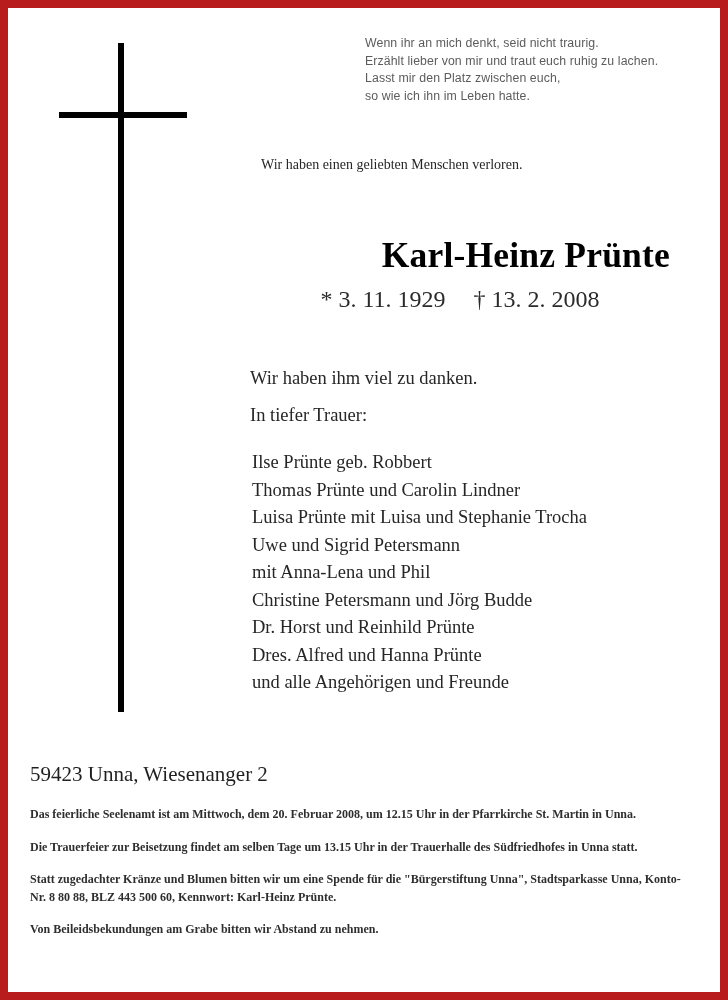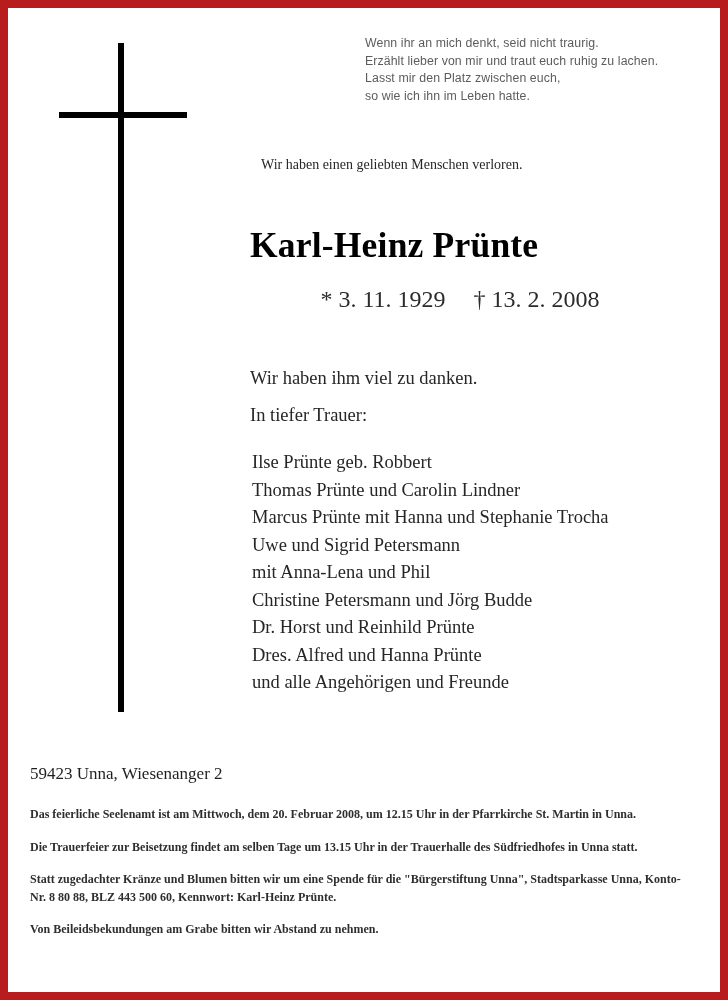--- a/index.html
+++ b/index.html
@@ -80,23 +80,23 @@
     font-size: 14px;
     line-height: 24px;
     color: #262626;
     white-space: nowrap;
     margin-left: 15px;
   }
 
   .deceased-name {
     position: absolute;
     left: 242px;
-    top: 216px;
+    top: 226px;
     width: 420px;
-    text-align: left;
+    text-align: right;
     font-size: 35.5px;
     font-weight: bold;
     line-height: 42px;
     color: #000000;
     letter-spacing: 0.2px;
     white-space: nowrap;
   }
 
   .dates {
     position: absolute;
@@ -139,21 +139,21 @@
     line-height: 27.5px;
     color: #262626;
   }
   .survivors div { white-space: nowrap; }
 
   
   .address {
     position: absolute;
     left: 22px;
     top: 755px;
-    font-size: 17px;
+    font-size: 21px;
     line-height: 22px;
     color: #1f1f1f;
     white-space: nowrap;
     text-align: right;
   }
 
   
   .footer {
     position: absolute;
     left: 22px;
@@ -199,21 +199,21 @@
       <span>13. 2. 2008</span>
     </div>
 
     <div class="thanks">Wir haben ihm viel zu danken.</div>
 
     <div class="mourning-label">In tiefer Trauer:</div>
 
     <div class="survivors">
       <div>Ilse Prünte geb. Robbert</div>
       <div>Thomas Prünte und Carolin Lindner</div>
-      <div>Marcus Prünte mit Hanna und Stephanie Trocha</div>
+      <div>Luisa Prünte mit Luisa und Stephanie Trocha</div>
       <div>Uwe und Sigrid Petersmann</div>
       <div>mit Anna-Lena und Phil</div>
       <div>Christine Petersmann und Jörg Budde</div>
       <div>Dr. Horst und Reinhild Prünte</div>
       <div>Dres. Alfred und Hanna Prünte</div>
       <div>und alle Angehörigen und Freunde</div>
     </div>
 
     <div class="address">59423 Unna, Wiesenanger 2</div>
 

